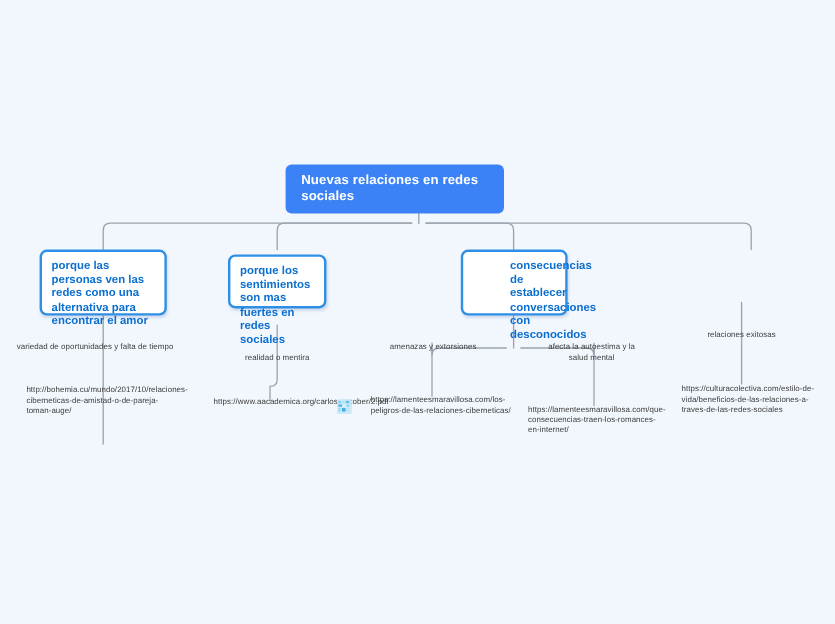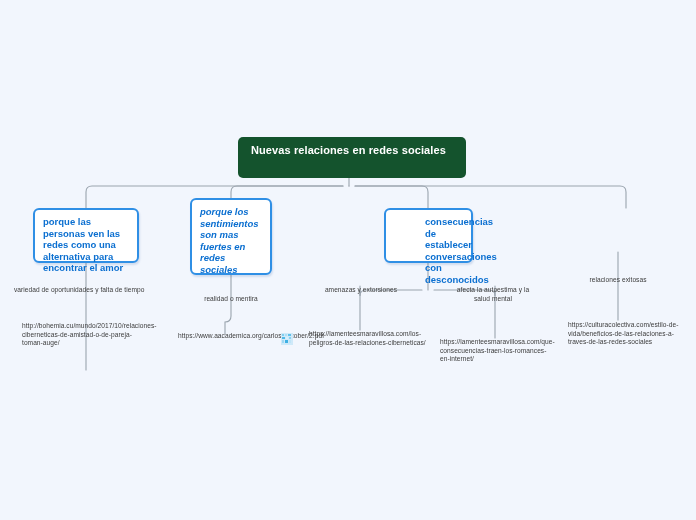--- a/index.html
+++ b/index.html
@@ -28,23 +28,23 @@
     width: 696px;
     height: 520px;
     pointer-events: none;
   }
 
   
   .root-node {
     position: absolute;
     left: 238px;
     top: 137px;
-    width: 228px;
+    width: 182px;
     height: 41px;
-    background: #14532d;
+    background: #3b82f6;
     border-radius: 5px;
     box-sizing: border-box;
     padding: 7px 12px 0 13px;
     color: #ffffff;
     font-size: 11px;
     font-weight: bold;
     line-height: 13.5px;
     letter-spacing: 0.1px;
   }
 
@@ -56,21 +56,21 @@
     border-radius: 6px;
     box-sizing: border-box;
     color: #0b6fd0;
     font-size: 9.5px;
     font-weight: bold;
     line-height: 11.5px;
     padding: 6px 7px 5px 8px;
     box-shadow: 1px 2px 2px rgba(40,90,160,0.16);
   }
   .branch-1 { left: 33px;  top: 208px; width: 106px; height: 55px; }
-  .branch-2 { left: 190px; top: 198px; width: 82px;  height: 77px; font-style: italic; }
+  .branch-2 { left: 190px; top: 212px; width: 82px;  height: 45px; }
   .branch-3 { left: 384px; top: 208px; width: 89px;  height: 55px; padding-left: 39px; }
   .branch-4 { left: 578px; top: 208px; width: 97px;  height: 44px; }
 
   
   .leaf-text {
     position: absolute;
     color: #3c3c3c;
     font-size: 6.6px;
     line-height: 8.6px;
     letter-spacing: 0.05px;

